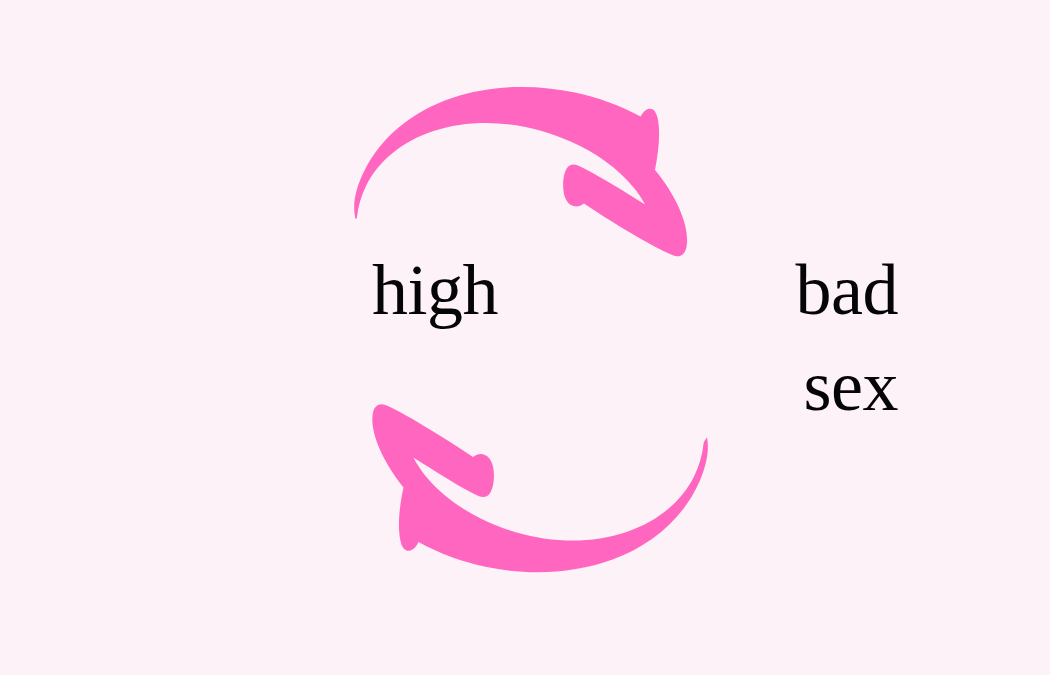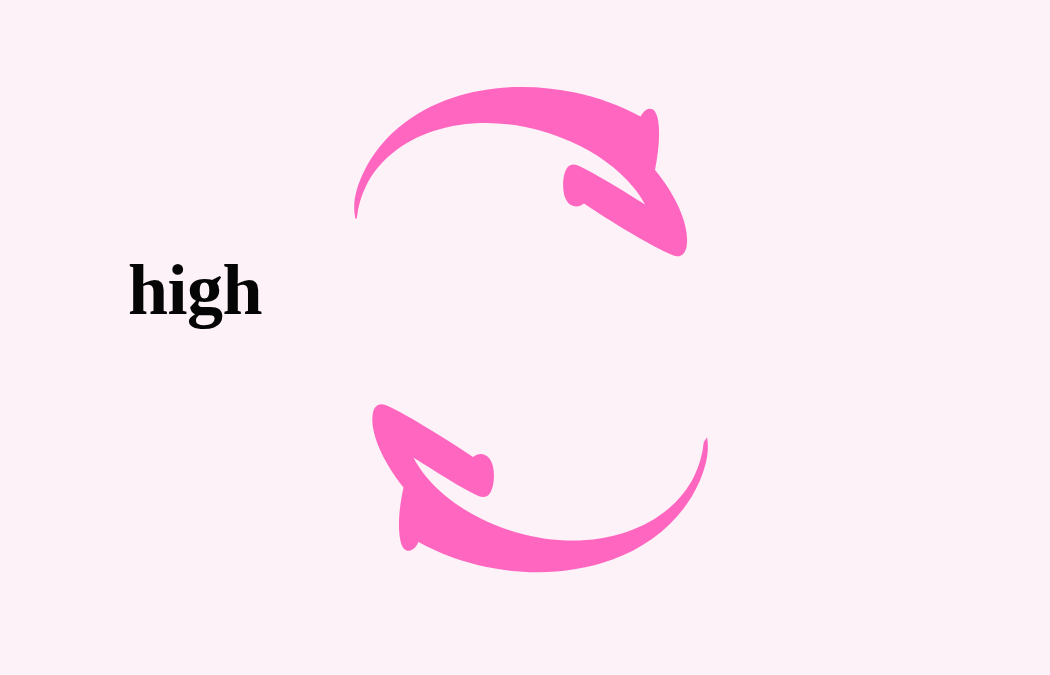--- a/index.html
+++ b/index.html
@@ -22,24 +22,24 @@
   #cycle-svg {
     position: absolute;
     top: 0;
     left: 0;
     width: 1050px;
     height: 675px;
     display: block;
   }
   .node-label {
     position: absolute;
-    text-align: left;
+    text-align: right;
     color: #050505;
     font-family: "Liberation Serif", "DejaVu Serif", serif;
-    font-weight: 700;
+    font-weight: 400;
     font-size: 72px;
     line-height: 1.33;
     letter-spacing: -0.5px;
     white-space: nowrap;
     user-select: none;
   }
   #node-high-stress {
     left: 128px;
     top: 243px;
     width: 370px;
@@ -114,14 +114,18 @@
                C 657.5 521.5, 682.0 501.5, 694.5 475.5
                C 699.5 465.0, 702.5 454.0, 703.5 444.0
                C 703.8 441.0, 705.2 440.5, 707.0 437.0 Z"></path>
     </g>
   </svg>
 
   <div class="node-label" id="node-high-stress" style="color: rgb(5, 5, 5);">
     <span class="node-line">high</span>
   </div>
 
+  <div class="node-label" id="node-bad-sex" style="color: rgb(5, 5, 5);">
+    <span class="node-line">bad</span>
+    <span class="node-line">sex</span>
+  </div>
 
 </div>
 
 </body></html>

